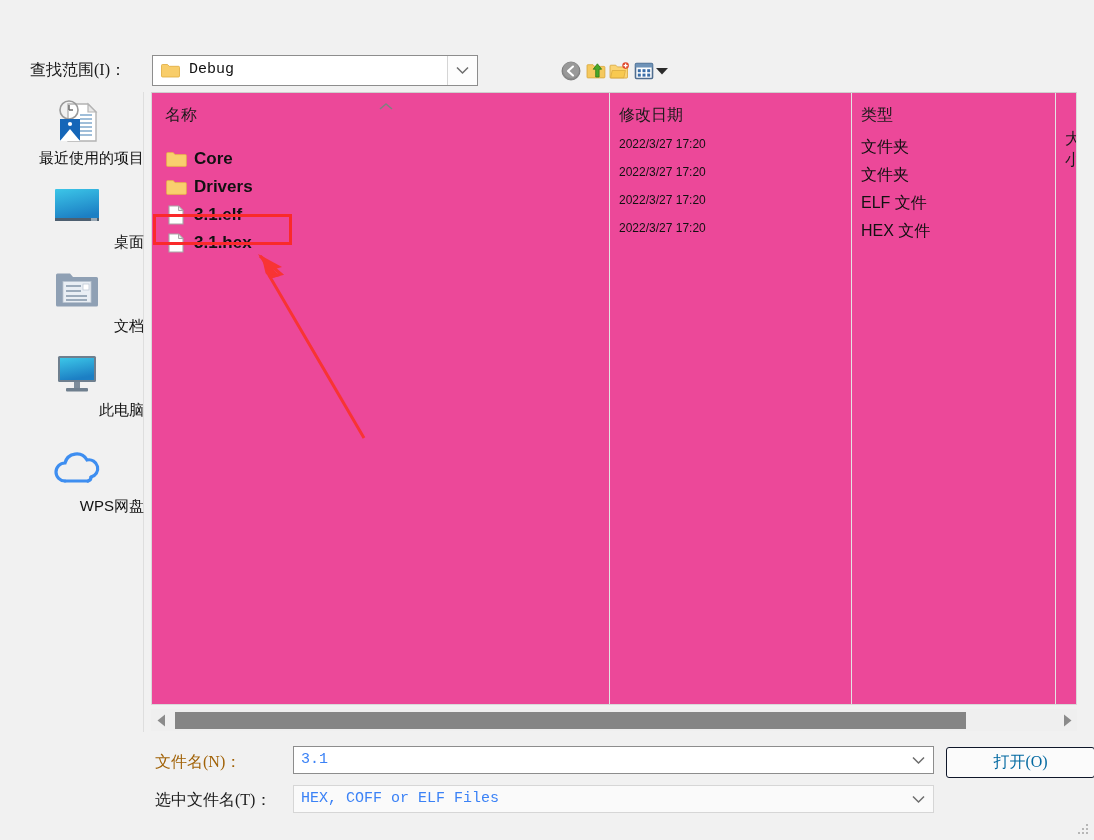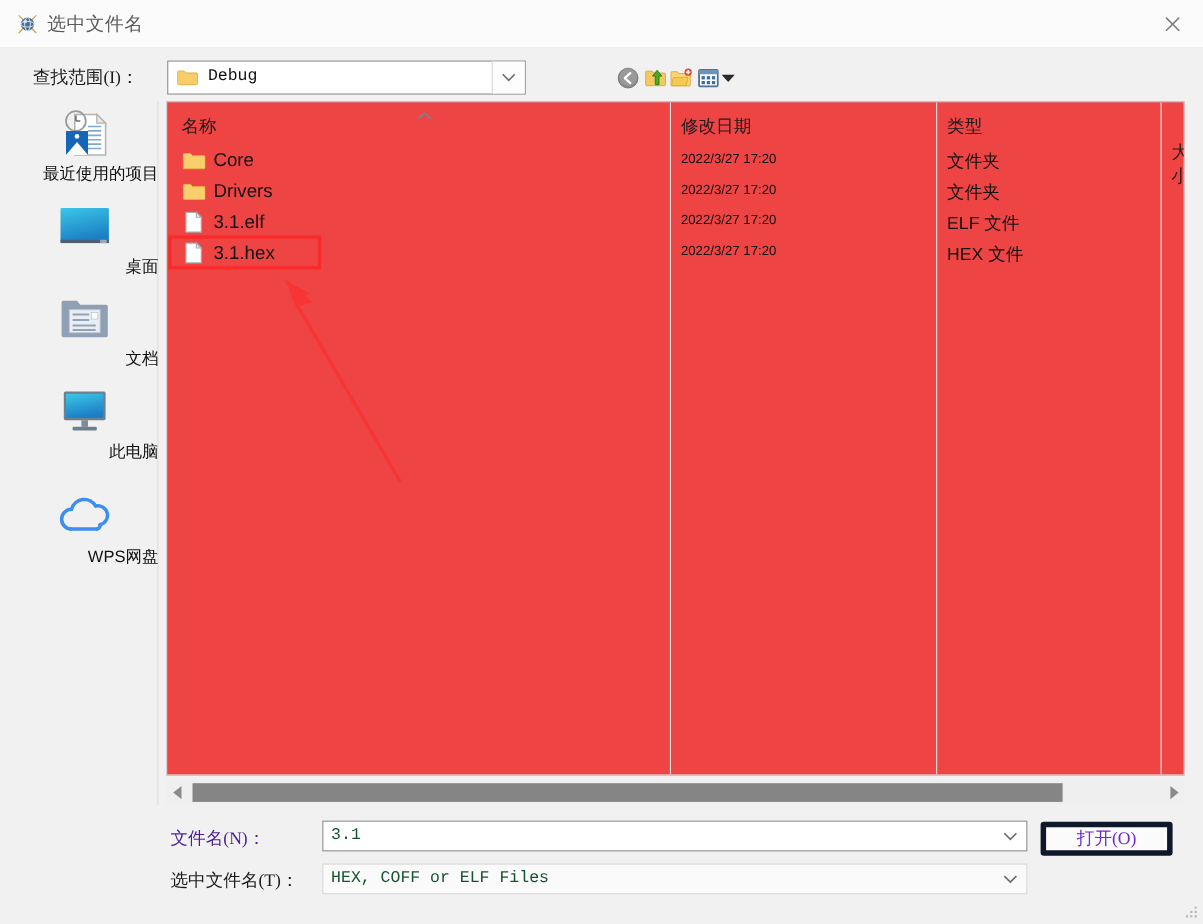--- a/index.html
+++ b/index.html
@@ -106,21 +106,21 @@
   .place .plabel {
     font-size: 15px; color: #111;
     margin-top: 1px;
     font-family: "Liberation Sans", "DejaVu Sans", sans-serif;
   }
 
   
   #listpanel {
     position: absolute; left: 151px; top: 92px;
     width: 926px; height: 613px;
-    background: #ef4444;
+    background: #ec4899;
     border: 1px solid #d9d9d9;
     border-top: 1px solid #cfcfcf;
     box-sizing: border-box;
     overflow: hidden;
   }
   #sortchevron {
     position: absolute; left: 226px; top: 5px;
     width: 16px; height: 10px;
   }
   .colsep {
@@ -135,23 +135,23 @@
     position: absolute; top: 12px;
     font-size: 16px; color: #1b1b1b;
   }
   #hdr-name { left: 13px; }
   #hdr-date { left: 467px; }
   #hdr-type { left: 709px; }
   #hdr-size { left: 913px; margin-top: 24px; }
 
   .row { position: absolute; left: 0; width: 926px; height: 28px; }
   .cell-name {
-    position: absolute; left: 13px; top: 3px;
+    position: absolute; left: 13px; top: 16px;
     font-size: 17px; color: #111;
-    display: flex; align-items: flex-end;
+    display: flex; align-items: flex-end; font-weight: bold;
   }
   .cell-name .ficon {
     width: 22px; height: 20px;
     margin-right: 7px;
     display: inline-flex; align-items: center; justify-content: center;
   }
   .cell-date {
     position: absolute; left: 467px; top: 4px;
     font-size: 12px; color: #111;
   }
@@ -178,21 +178,21 @@
   }
   #hs-thumb {
     position: absolute; left: 24px; top: 3px;
     width: 791px; height: 17px;
     background: #858585;
   }
 
   
   #fn-label {
     position: absolute; left: 155px; top: 752px;
-    font-size: 16px; color: #4c1d95;
+    font-size: 16px; color: #a16207;
     font-family: "Liberation Serif", "DejaVu Serif", serif;
   }
   #ft-label {
     position: absolute; left: 155px; top: 790px;
     font-size: 16px; color: #1a1a1a;
     font-family: "Liberation Serif", "DejaVu Serif", serif;
   }
   #fn-combo {
     position: absolute; left: 293px; top: 746px;
     width: 641px; height: 28px;
@@ -202,36 +202,36 @@
   }
   #ft-combo {
     position: absolute; left: 293px; top: 785px;
     width: 641px; height: 28px;
     background: #fafafa;
     border: 1px solid #d6d6d6;
     box-sizing: border-box;
   }
   .combotext {
     position: absolute; left: 7px; top: 4px;
-    font-size: 15px; color: #14532d;
+    font-size: 15px; color: #3b82f6;
     font-family: "Liberation Mono", "DejaVu Sans Mono", monospace;
   }
   .comboarrow {
     position: absolute; right: 1px; top: 0px;
     width: 28px; height: 26px;
     display: flex; align-items: center; justify-content: center;
   }
   .dlgbtn {
     position: absolute; left: 946px;
-    width: 120px; height: 31px;
+    width: 149px; height: 31px;
     background: #fbfbfb;
-    border: 5px solid #0f172a;
+    border: 1px solid #0f172a;
     border-radius: 3px;
     display: flex; align-items: center; justify-content: center;
-    font-size: 16px; color: #6d28d9;
+    font-size: 16px; color: #0369a1;
     box-sizing: border-box;
     font-family: "Liberation Serif", "DejaVu Serif", serif;
     cursor: default;
   }
   #btn-open   { top: 747px; }
   #btn-cancel { top: 786px; }
 
   
   #hl-box {
     position: absolute; left: 153px; top: 214px;
@@ -254,43 +254,20 @@
   #resize-grip {
     position: absolute; right: 4px; bottom: 4px;
     width: 12px; height: 12px;
   }
 </style>
 </head>
 <body>
 
 <div id="dialog">
 
-  <div id="titlebar">
-    <span id="title-icon">
-      <svg width="22" height="22" viewBox="0 0 22 22">
-        <g stroke="#c9a24a" stroke-width="1.1" fill="none">
-          <line x1="3" y1="3" x2="19" y2="19"></line>
-          <line x1="19" y1="3" x2="3" y2="19"></line>
-        </g>
-        <circle cx="11" cy="11" r="6" fill="#4a6f95"></circle>
-        <ellipse cx="11" cy="11" rx="6" ry="2.6" fill="none" stroke="#d8e4ef" stroke-width="0.9"></ellipse>
-        <ellipse cx="11" cy="11" rx="2.6" ry="6" fill="none" stroke="#d8e4ef" stroke-width="0.9"></ellipse>
-        <circle cx="9" cy="8.5" r="1.7" fill="#dbe8f4" opacity="0.85"></circle>
-      </svg>
-    </span>
-    <span id="title-text">选中文件名</span>
-    <div id="close-btn">
-      <svg width="18" height="18" viewBox="0 0 18 18">
-        <g stroke="#7c7c7c" stroke-width="1.4">
-          <line x1="3" y1="3" x2="15" y2="15"></line>
-          <line x1="15" y1="3" x2="3" y2="15"></line>
-        </g>
-      </svg>
-    </div>
-  </div>
 
   <div id="lookin-label">查找范围(I)：</div>
 
   <div id="path-combo">
     <span id="path-folder-icon">
       <svg width="19" height="15" viewBox="0 0 19 15">
         <path d="M0.5 2.5 A1 1 0 0 1 1.5 1.5 H6.5 L8.2 3.3 H17.5 A1 1 0 0 1 18.5 4.3 V13 A1 1 0 0 1 17.5 14 H1.5 A1 1 0 0 1 0.5 13 Z" fill="#f8cd6a" stroke="#e0ab3b" stroke-width="0.8"></path>
       </svg>
     </span>
     <span id="path-text">Debug</span>

